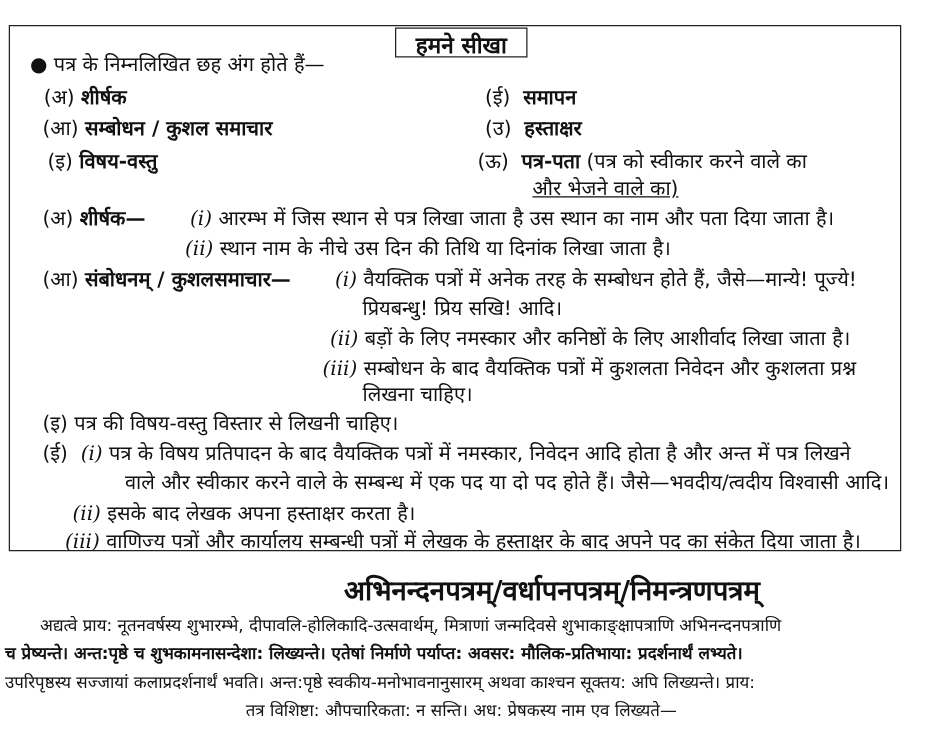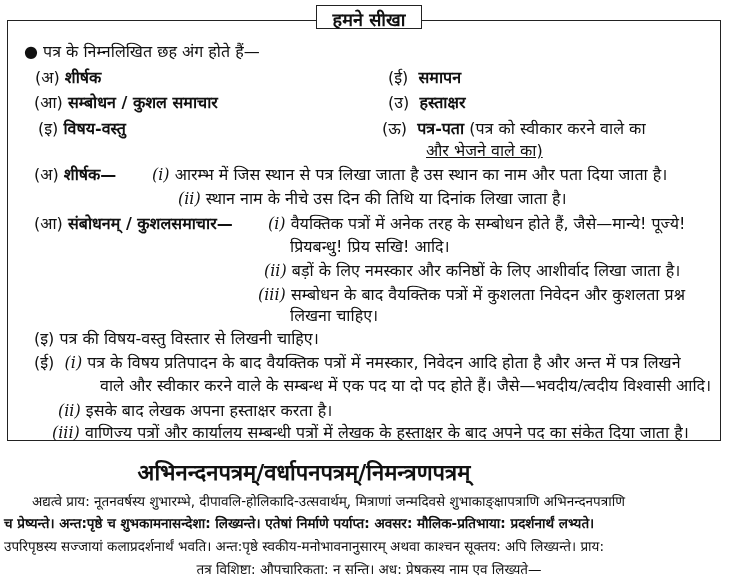--- a/index.html
+++ b/index.html
@@ -1,26 +1,26 @@
 <!DOCTYPE html>
 <html><head>
 <meta charset="utf-8">
 <style>
   html, body { margin:0; padding:0; background:#ffffff; }
   body { width:740px; height:586px; position:relative; overflow:hidden;
          font-family:"DejaVu Sans", sans-serif; color:#111; }
   .box { position:absolute; left:7px; top:20px; width:714px; height:421px;
          border:1.5px solid #222; box-sizing:border-box; }
-  .title-box { position:absolute; left:316px; top:5px; height:24px; width:106px;
+  .title-box { position:absolute; left:316px; top:22px; height:24px; width:106px;
          background:#fff; border:1.5px solid #222; box-sizing:border-box;
          font-weight:bold; font-size:18px; text-align:center; line-height:27px; }
   .ln { position:absolute; font-size:16px; white-space:nowrap; line-height:18px; }
   .b { font-weight:bold; }
   .i { font-style:italic; font-family:"DejaVu Serif", serif; }
-  .heading { position:absolute; left:0; width:608px; top:456px; text-align:center;
+  .heading { position:absolute; left:0; width:608px; top:456px; text-align:right;
              font-size:22px; font-weight:bold; }
   .para { position:absolute; left:4px; width:730px; font-size:13.5px; white-space:nowrap; line-height:18px; }
 </style>
 </head>
 <body>
 
 <div class="box"></div>
 <div class="title-box">हमने सीखा</div>
 
 <div class="ln" style="left:24px;top:43px;">
@@ -59,21 +59,21 @@
 </div>
 
 <div class="ln" style="left:34px;top:166px;">
   <span>(अ)</span>
   <span class="b">शीर्षक—</span>
 </div>
 <div class="ln" style="left:152px;top:166px;">
   <span class="i">(i)</span>
   <span>आरम्भ में जिस स्थान से पत्र लिखा जाता है उस स्थान का नाम और पता दिया जाता है।</span>
 </div>
-<div class="ln" style="left:148px;top:190px;margin-left:30px;">
+<div class="ln" style="left:148px;top:190px;">
   <span class="i">(ii)</span>
   <span>स्थान नाम के नीचे उस दिन की तिथि या दिनांक लिखा जाता है।</span>
 </div>
 
 <div class="ln" style="left:34px;top:215px;">
   <span>(आ)</span>
   <span class="b">संबोधनम् / कुशलसमाचार—</span>
 </div>
 <div class="ln" style="left:268px;top:215px;">
   <span class="i">(i)</span>

